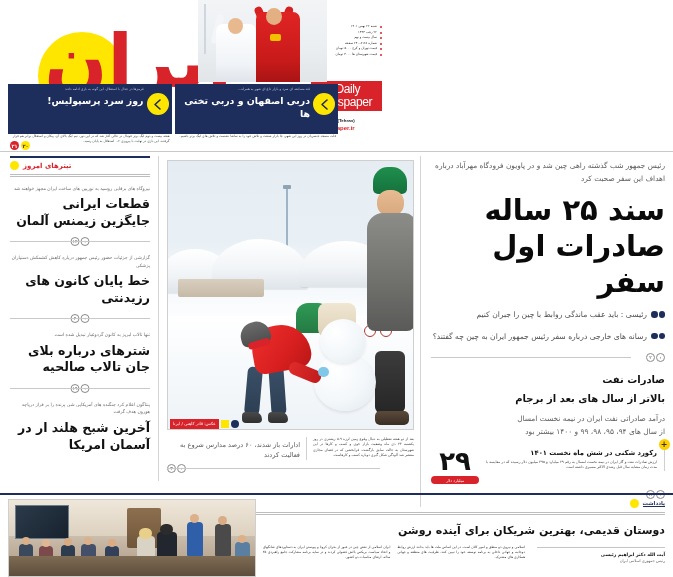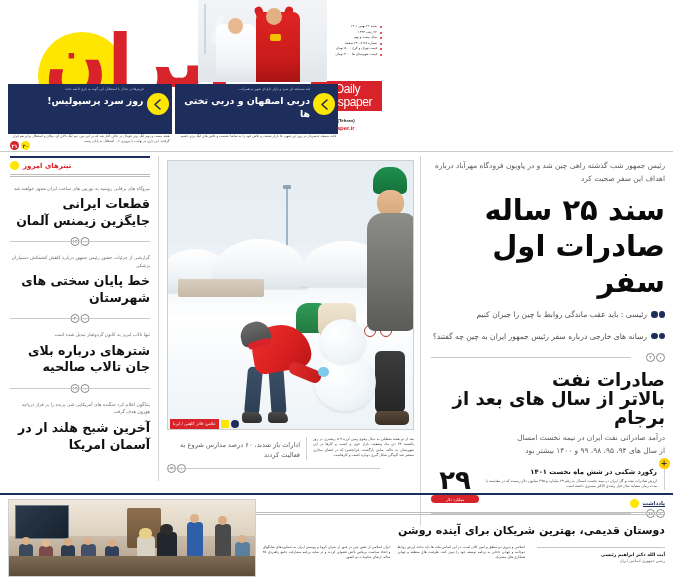--- a/index.html
+++ b/index.html
@@ -316,21 +316,21 @@
     direction: ltr;
   }
   .pg-tag .cr {
     width: 9px; height: 9px; border-radius: 50%;
     border: 0.8px solid #8a8a8a;
     color: #4a4a4a; font-size: 4.6px;
     display:flex; align-items:center; justify-content:center;
   }
 
   .sub-title {
-    font-size: 18px;
+    font-size: 10px;
     font-weight: 900;
     color: #111111;
     line-height: 19px;
     letter-spacing: -0.3px;
   }
   .sub-deck {
     margin-top: 5px;
     font-size: 7.4px;
     color: #5c5c5c;
     line-height: 12.5px;
@@ -891,21 +891,21 @@
       </div>
       <div class="side-rule">
         <span class="pg-tag">
           <span class="cr">۱۲</span>
           <span class="cr">‹</span>
         </span>
       </div>
 
       <div class="side-item">
         <div class="side-deck">گزارشی از جزئیات حضور رئیس جمهور درباره کاهش کشمکش دستیاران پزشکی</div>
-        <div class="side-title">خط پایان سختی های شهرستان</div>
+        <div class="side-title">خط پایان کانون های رزیدنتی</div>
       </div>
       <div class="side-rule">
         <span class="pg-tag">
           <span class="cr">۲</span>
           <span class="cr">‹</span>
         </span>
       </div>
 
       <div class="side-item">
         <div class="side-deck">تنها تالاب لبریز به کانون گردوغبار تبدیل شده است</div>

